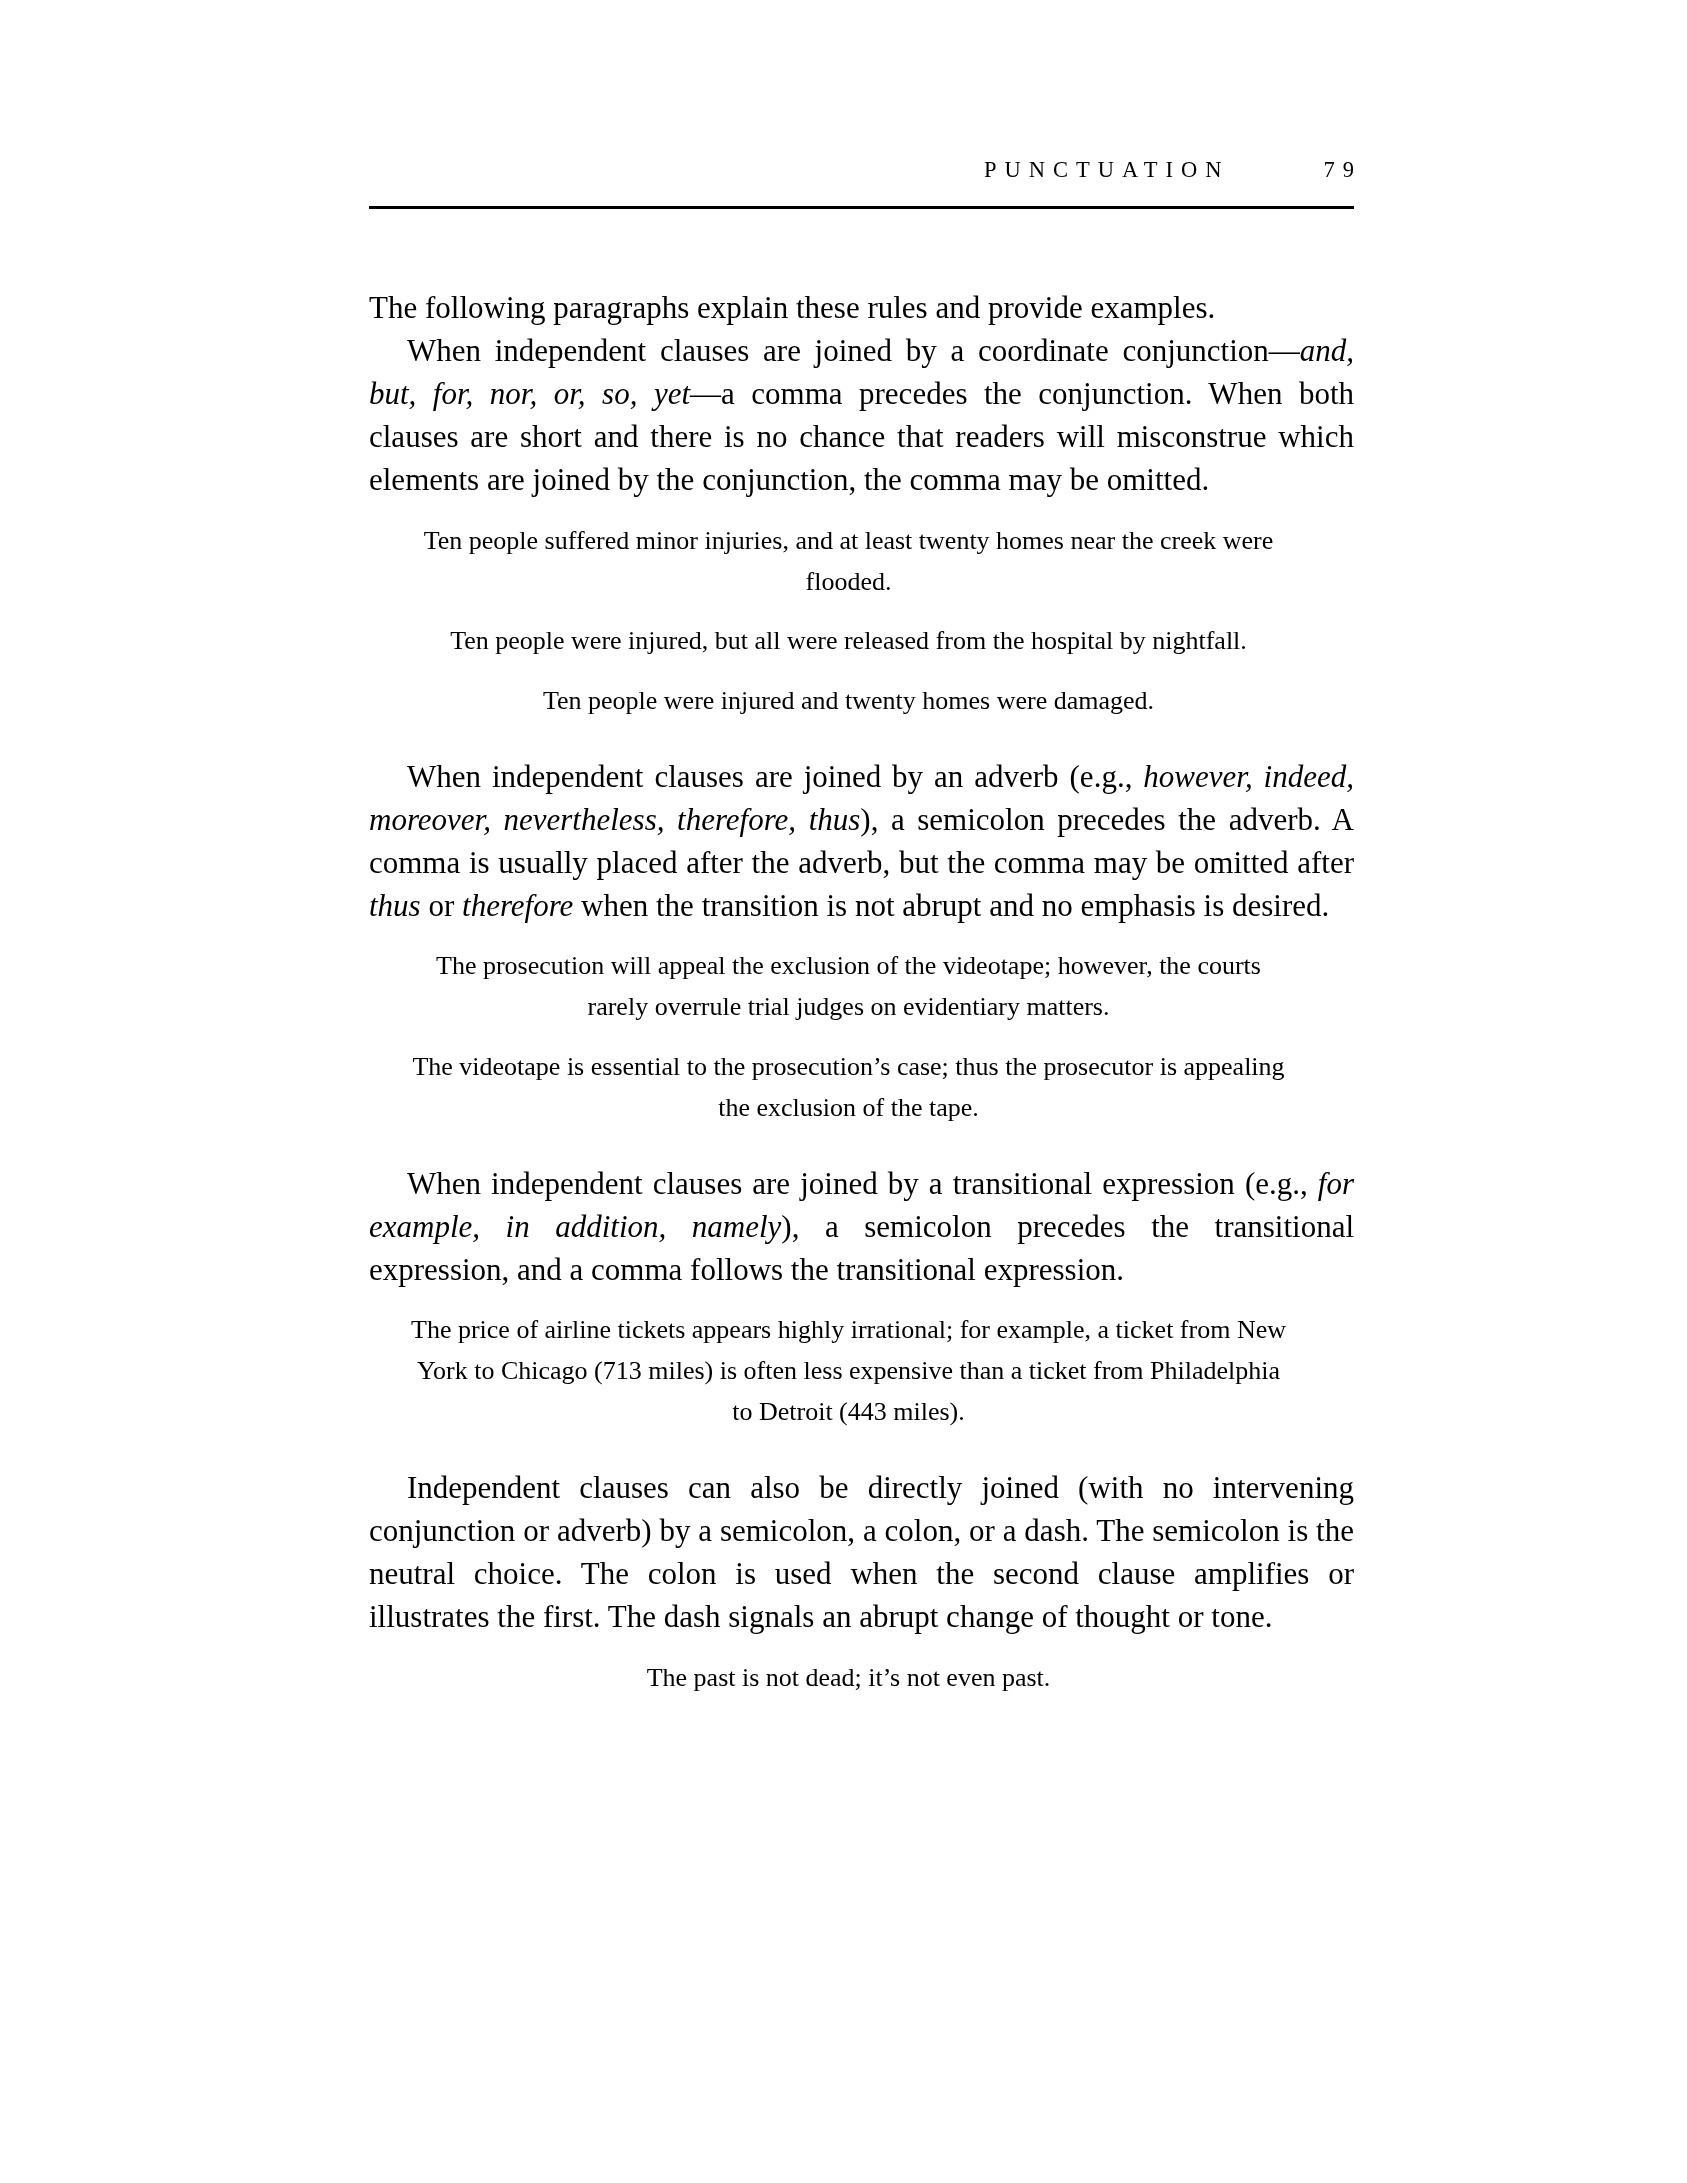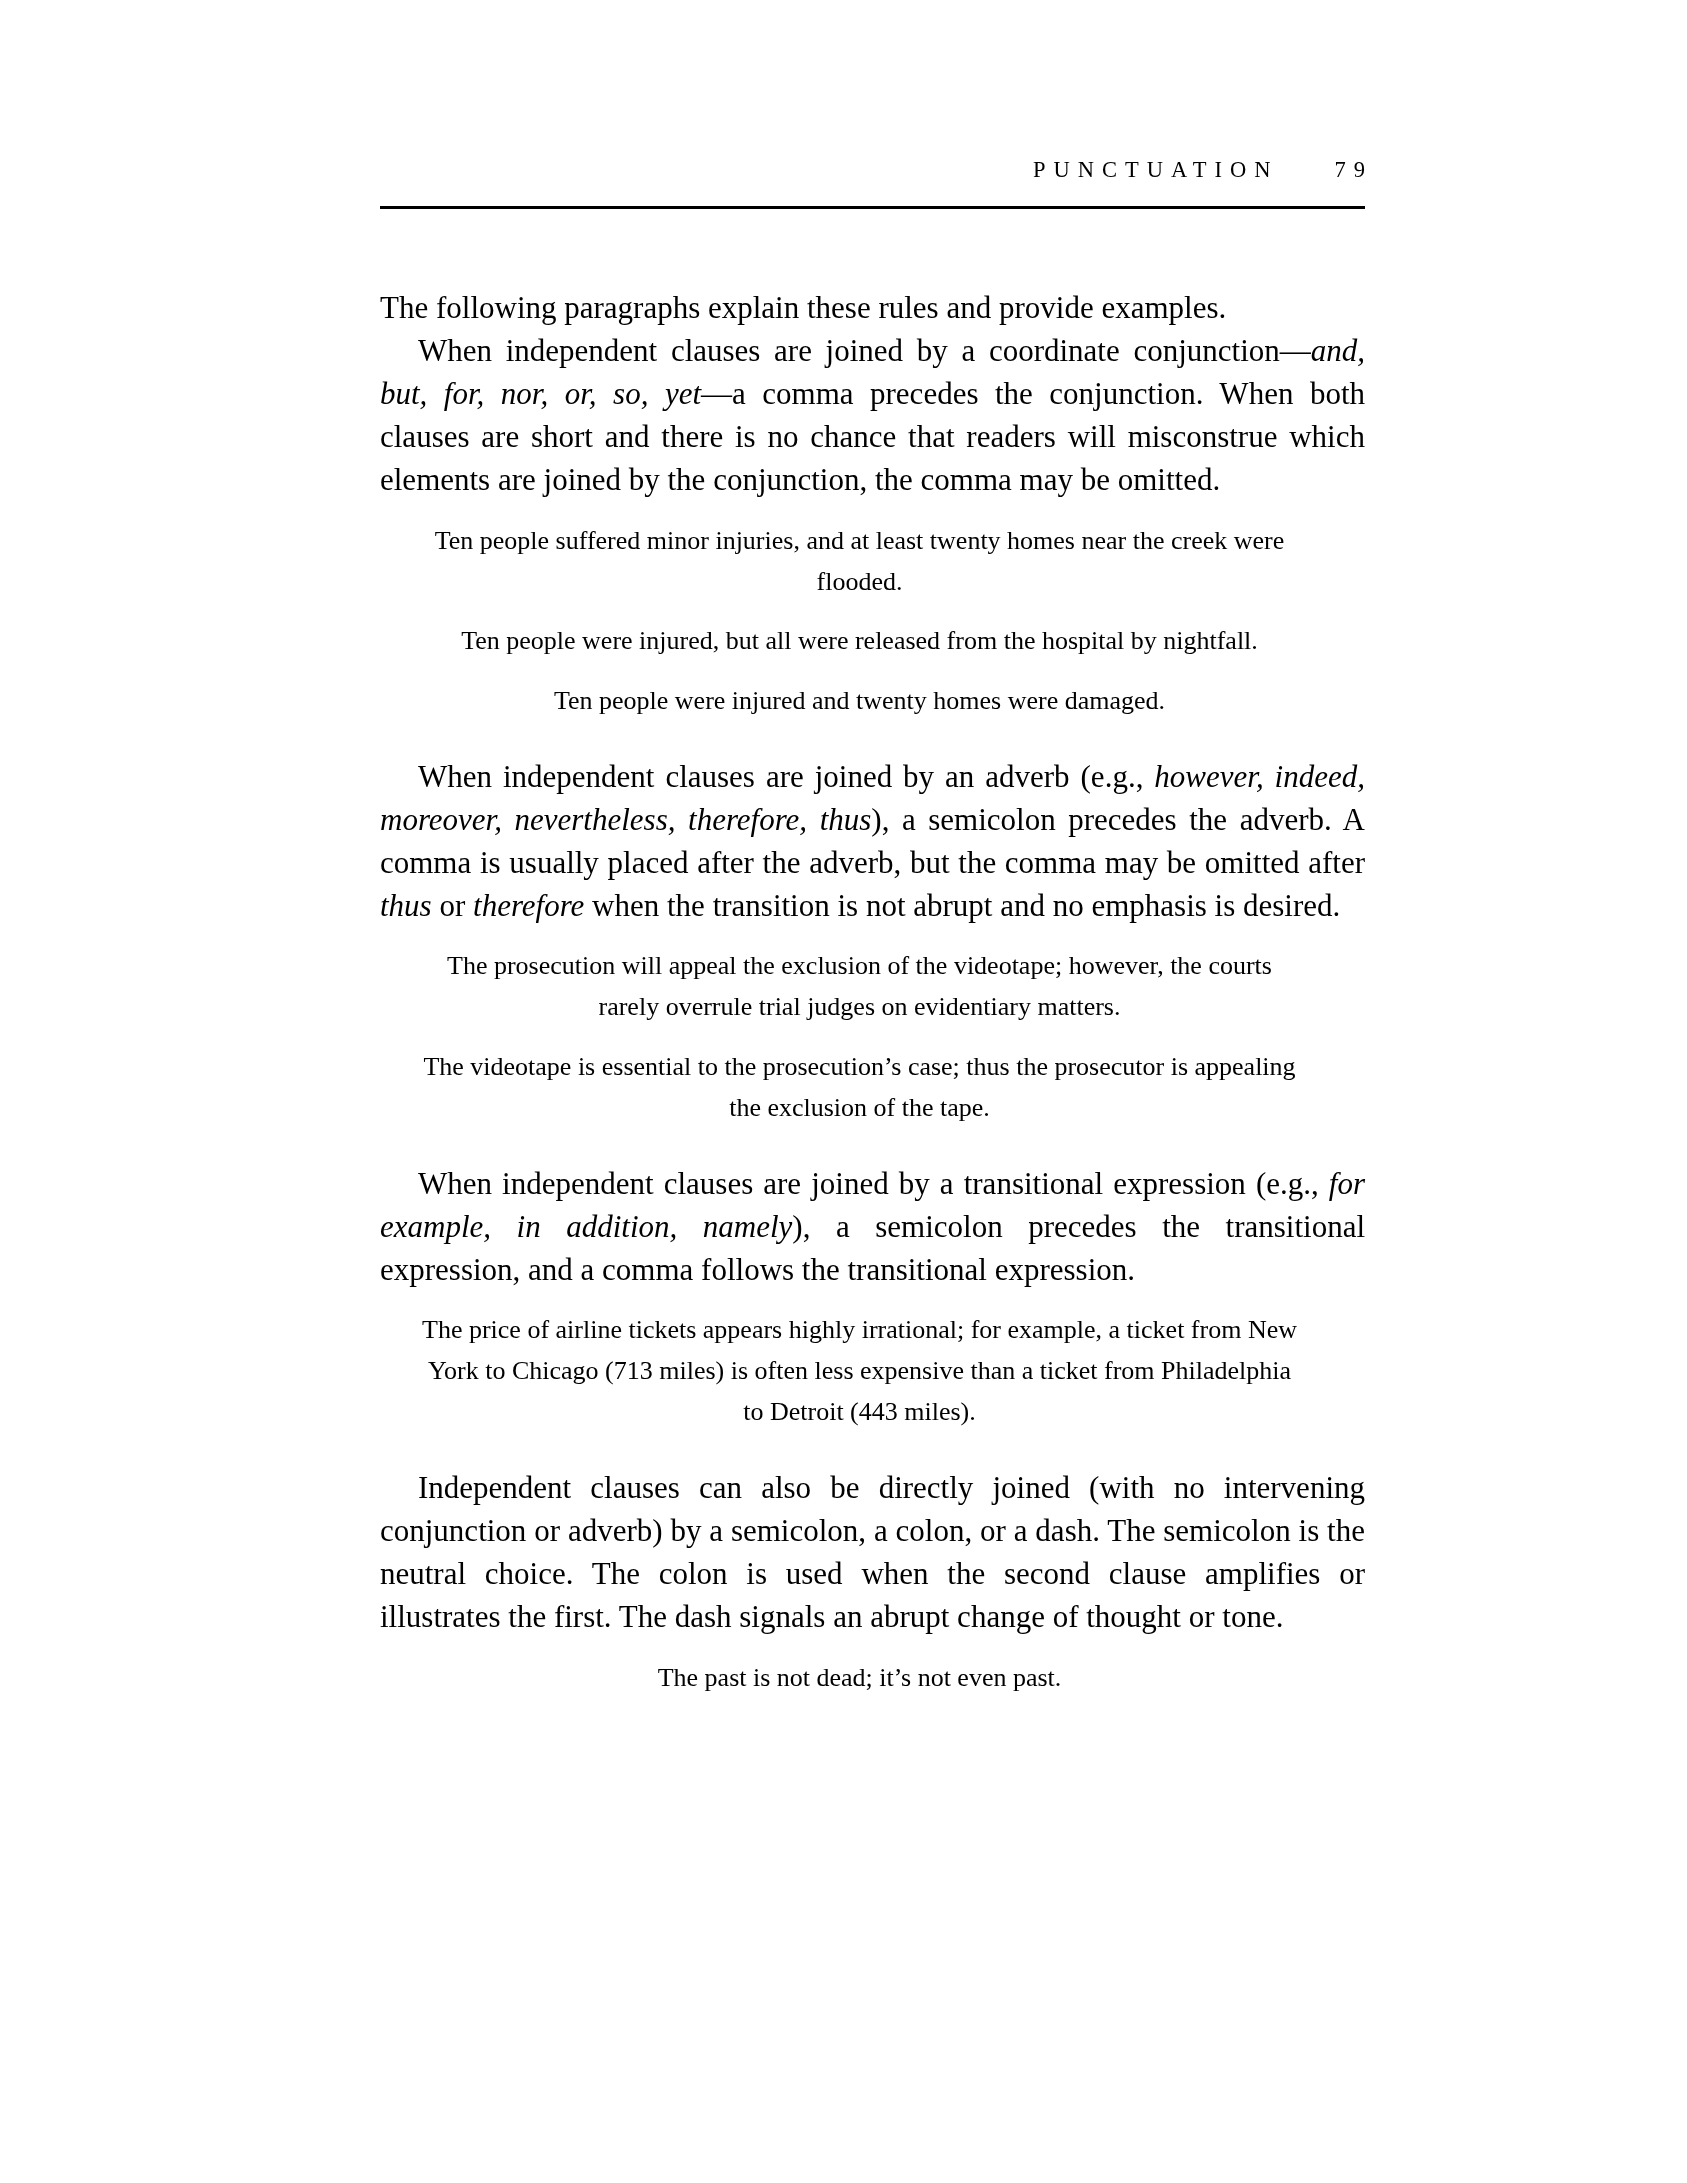--- a/index.html
+++ b/index.html
@@ -10,36 +10,36 @@
   body {
     width: 1687px;
     height: 2183px;
     position: relative;
     font-family: "Liberation Serif", "DejaVu Serif", serif;
     color: #000000;
     -webkit-font-smoothing: antialiased;
   }
   .sheet {
     position: absolute;
-    left: 380px;
+    left: 369px;
     top: 0;
     width: 985px;
   }
   .running-head {
     display: flex;
     justify-content: flex-end;
     align-items: baseline;
     margin-top: 157px;
     font-size: 22.5px;
     line-height: 26.5px;
     letter-spacing: 8px;
     white-space: nowrap;
   }
   .rh-page {
-    margin-left: 56px;
+    margin-left: 94px;
     margin-right: -8px;
     letter-spacing: 8px;
   }
   .rule {
     height: 3.3px;
     background: #000000;
     margin-top: 22.5px;
   }
   .body-text {
     display: block;

